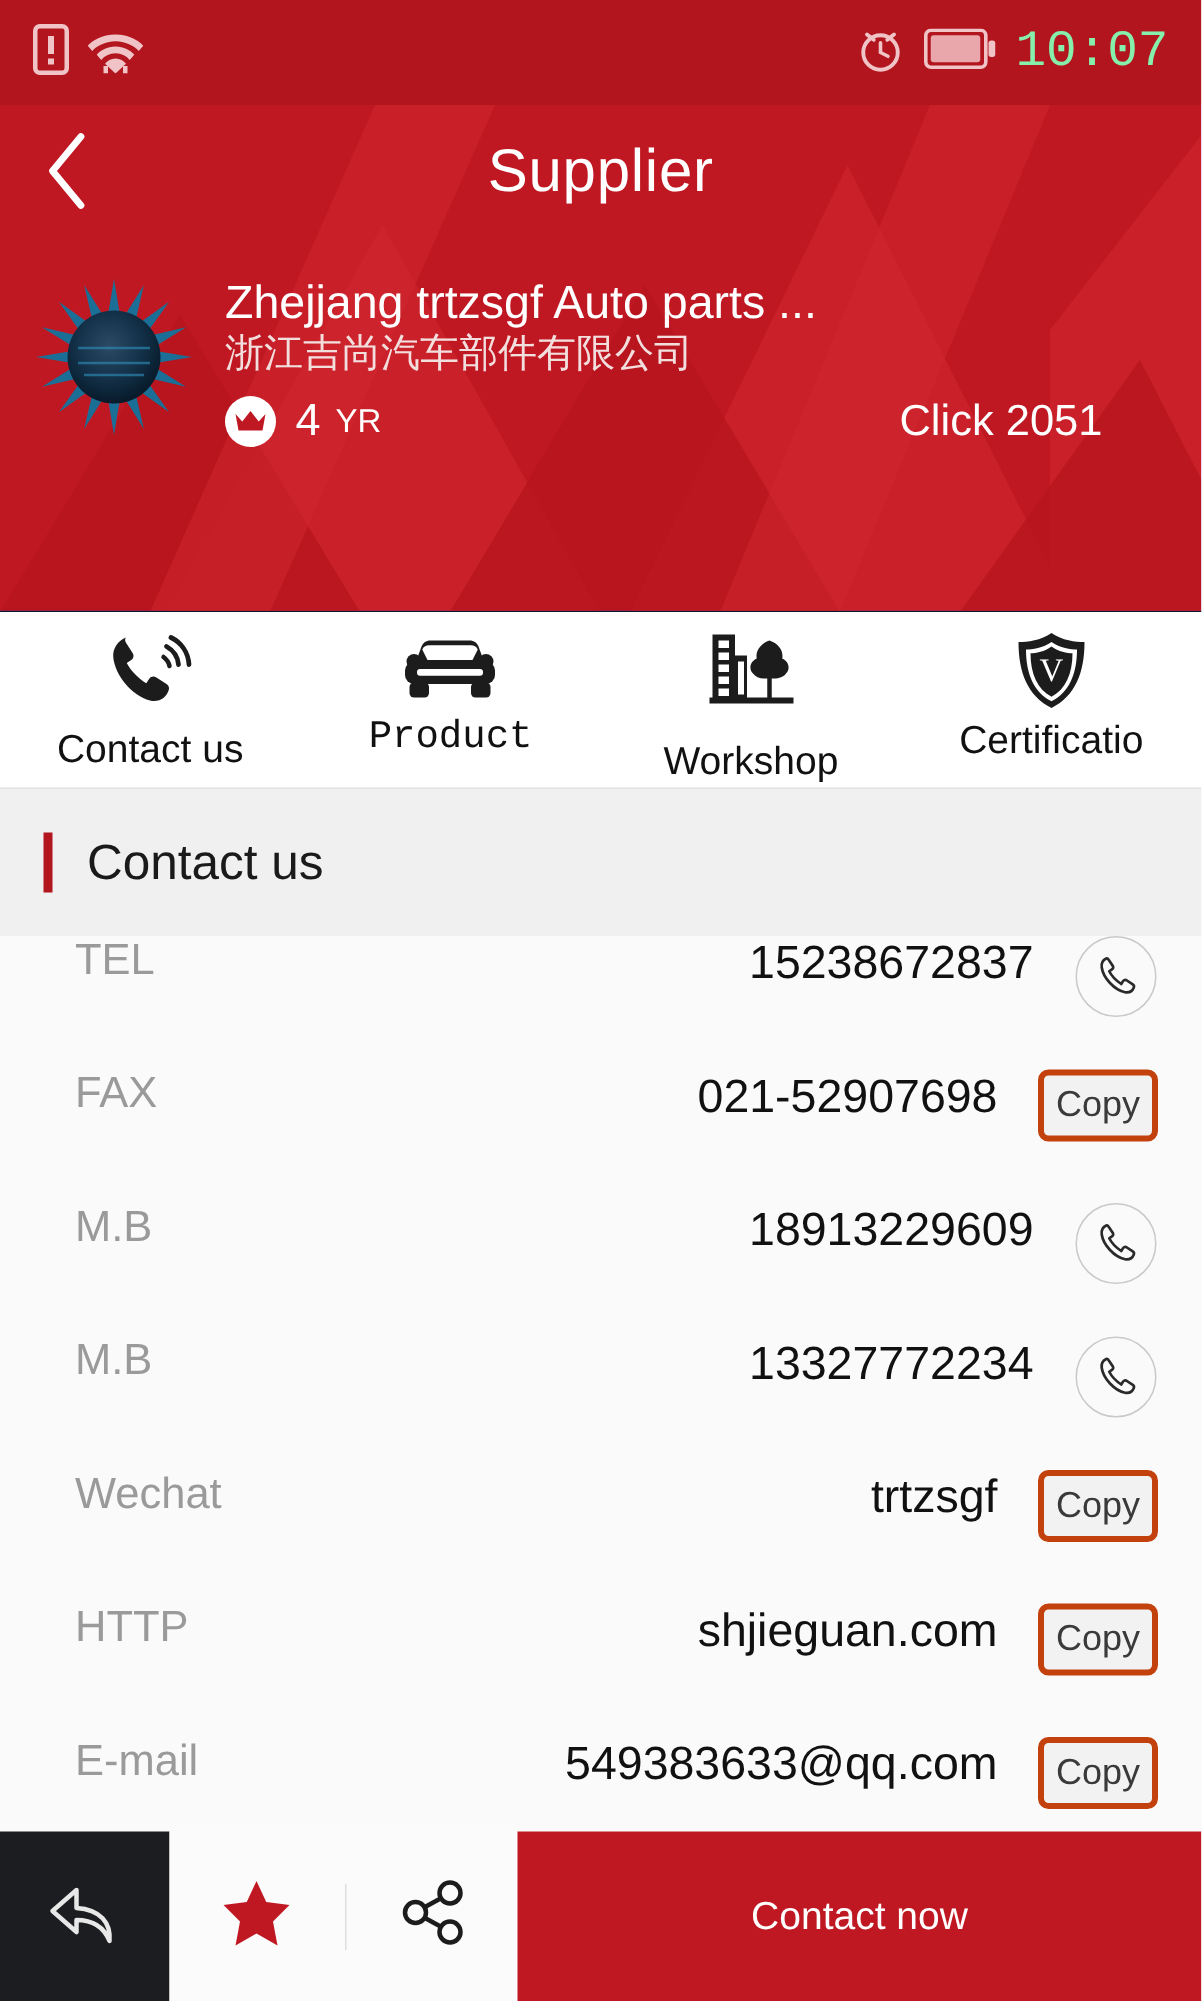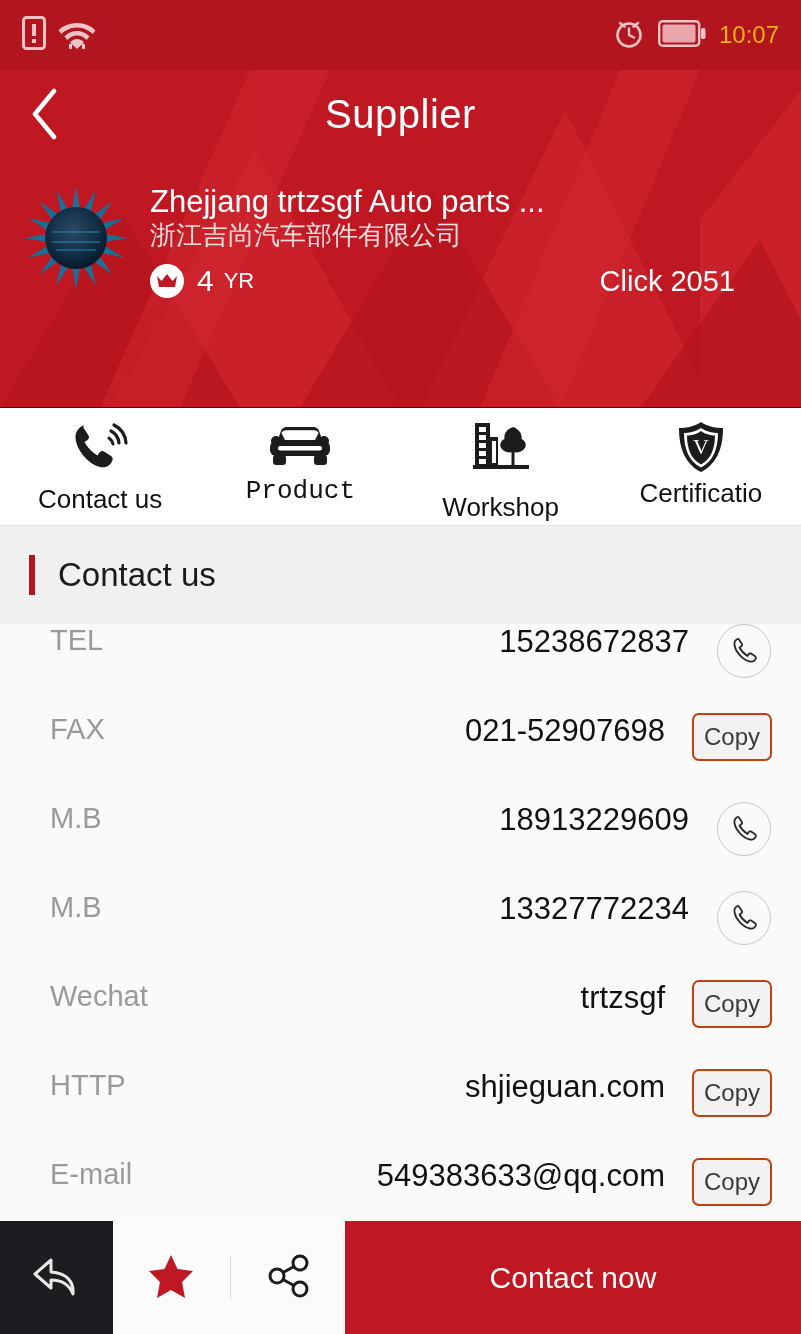--- a/index.html
+++ b/index.html
@@ -12,21 +12,21 @@
 
   
   .statusbar {
     position: relative; height: 70px; width: 100%;
     background: #b3151f;
     display: flex; align-items: center; justify-content: space-between;
     padding: 0 22px;
   }
   .sb-left { display: flex; align-items: center; gap: 12px; }
   .sb-right { display: flex; align-items: center; gap: 13px; }
-  .sb-time { color: #eab308; font-size: 24px; letter-spacing: 0px; line-height: 1; }
+  .sb-time { color: #86efac; font-size: 34px; letter-spacing: 0px; line-height: 1; font-family: Liberation Mono, monospace; }
 
   
   .header {
     position: relative; height: 338px; width: 100%;
     background: #8b5cf6;
     overflow: hidden;
     border-bottom: 1px solid #0f172a;
   }
   .header .pattern { position: absolute; inset: 0; opacity: 1; }
   .titlebar {
@@ -108,21 +108,21 @@
   .row-value {
     flex: 1 1 auto; text-align: right; font-size: 31px; color: #111;
     padding-right: 26px; white-space: nowrap; overflow: hidden;
   }
   .act { flex: 0 0 auto; width: 58px; display: flex; justify-content: center; }
   .call-btn {
     width: 54px; height: 54px; border-radius: 50%; border: 1px solid #c9c9c9;
     background: #fafafa; display:flex; align-items:center; justify-content:center;
   }
   .copy-btn {
-    width: 80px; height: 48px; border-radius: 7px; border: 2px solid #c2410c;
+    width: 80px; height: 48px; border-radius: 7px; border: 4px solid #c2410c;
     background: #f2f2f2; color: #3a3a3a; font-size: 24px;
     display:flex; align-items:center; justify-content:center;
     font-family: "Liberation Sans", sans-serif;
   }
   .act.copy { width: 82px; }
 
   
   .bottombar {
     position: absolute; left: 0; bottom: 0; width: 100%; height: 113px;
     display: flex; z-index: 10;
@@ -133,21 +133,21 @@
   .bb-icons {
     width: 232px; background: #fbfbfb; display: flex; align-items: center;
     justify-content: space-around; padding: 0 16px;
   }
   .bb-div { width: 1px; height: 44px; background: #dedede; }
   .bb-msg {
     width: 232px; background: #1b1d21; color: #fff; font-size: 30px;
     display: flex; align-items: center; justify-content: center;
   }
   .bb-contact {
-    flex: 1 1 auto; background: #c01823; color: #fff; font-size: 30px;
+    flex: 1 1 auto; background: #c01823; color: #fff; font-size: 26px;
     display: flex; align-items: center; justify-content: center;
   }
 </style>
 </head>
 <body>
 
 <div id="app">
 
   <div class="statusbar">
     <div class="sb-left">

